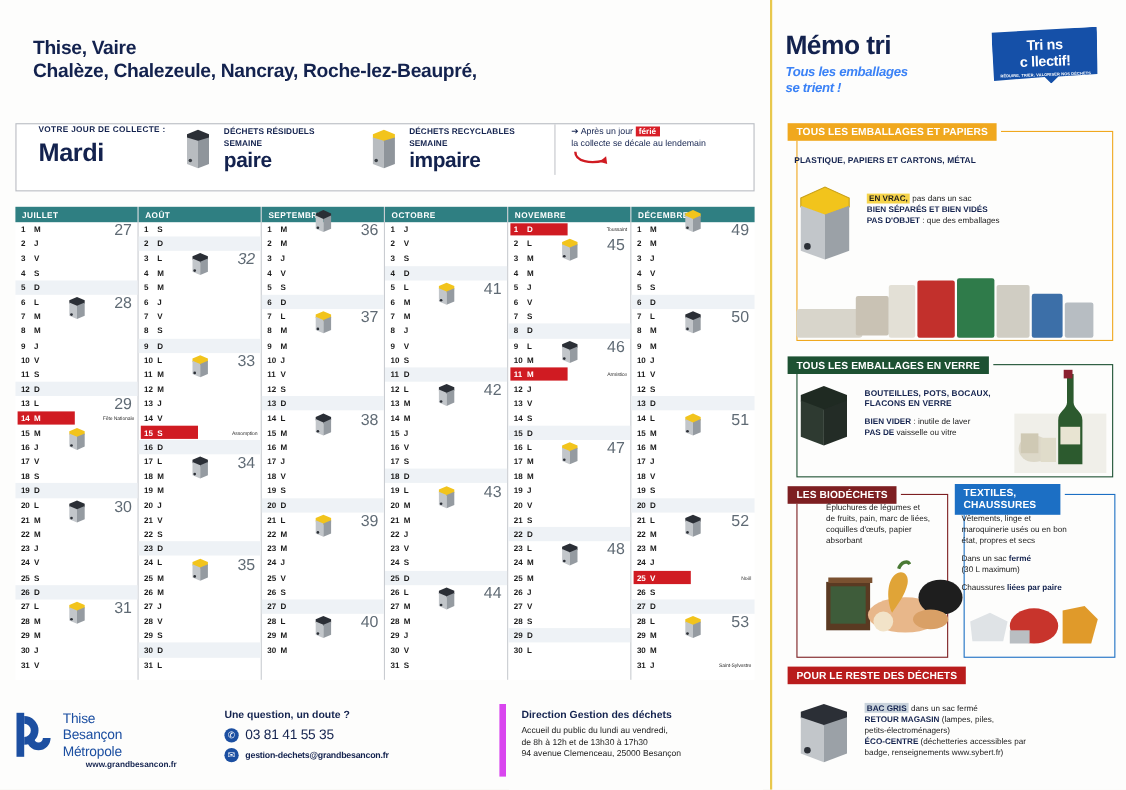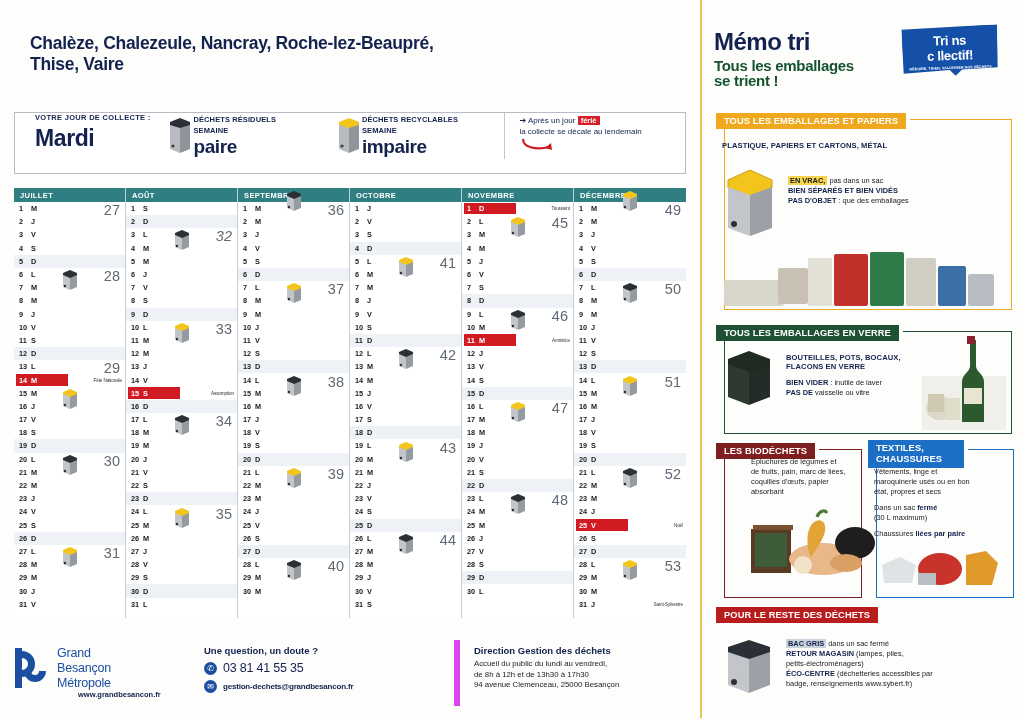--- a/index.html
+++ b/index.html
@@ -31,21 +31,21 @@
   }
   #collect-day { width: 160px; padding-left: 20px; }
   #collect-day .lbl {
     font-size: 7.5px; font-weight: bold; color: #13224e; letter-spacing: 0.3px;
   }
   #collect-day .day {
     font-size: 23px; font-weight: bold; color: #13224e; margin-top: 3px;
     letter-spacing: -0.4px;
   }
   .collect-item { display: flex; align-items: center; width: 178px; }
-  .collect-item .txt { }
+  .collect-item .txt { margin-left: 10px; }
   .collect-item .t1 { font-size: 7.5px; font-weight: bold; color: #13224e; letter-spacing: 0.1px; }
   .collect-item .t2 { font-size: 7.5px; font-weight: bold; color: #13224e; letter-spacing: 0.1px; margin-top: 2px;}
   .collect-item .t3 { font-size: 19px; font-weight: bold; color: #13224e; margin-top: 1px; letter-spacing: -0.4px;}
   #collect-note {
     border-left: 1px solid #c3c6cb; height: 46px; padding-left: 14px;
     display: flex; flex-direction: column; justify-content: center; width: 190px;
   }
   #collect-note .n1 { font-size: 8px; color: #13224e; }
   #collect-note .n2 { font-size: 8px; color: #13224e; margin-top: 2px;}
   .ferie-chip {
@@ -109,21 +109,21 @@
   #dir-block .ttl { font-size: 9.5px; font-weight: bold; color: #13224e; }
   #dir-block .ln { font-size: 7.8px; color: #1b1b1b; margin-top: 3px; line-height: 10.5px; }
 
   
   #right {
     position: absolute; left: 700px; top: 0; width: 324px; height: 718px;
     border-left: 2px solid #e8c84d; background: #fdfdfc;
   }
   #memo-head { position: absolute; left: 12px; top: 28px; width: 200px; }
   #memo-title { font-size: 24px; font-weight: bold; color: #13224e; letter-spacing: -0.5px; }
-  #memo-sub { font-size: 15px; font-weight: bold; color: #14532d; line-height: 15px; margin-top: 2px; letter-spacing: -0.3px;}
+  #memo-sub { font-size: 12px; font-weight: bold; color: #3b82f6; line-height: 15px; margin-top: 2px; letter-spacing: -0.3px; font-style: italic;}
   #trions-logo {
     position: absolute; right: 26px; top: 26px; width: 96px; height: 50px;
     background: #1550a8; transform: rotate(-2deg);
     display: flex; flex-direction: column; align-items: center; justify-content: center;
     color: #fff; clip-path: polygon(0 4%, 100% 0, 99% 86%, 62% 88%, 55% 100%, 49% 88%, 1% 92%);
   }
   #trions-logo .l1 { font-size: 13px; font-weight: bold; letter-spacing: -0.3px; }
   #trions-logo .l2 { font-size: 13px; font-weight: bold; letter-spacing: -0.3px; }
   #trions-logo .l3 { font-size: 3.6px; font-weight: bold; margin-top: 3px; letter-spacing: 0.1px;}
 
@@ -142,22 +142,22 @@
   .photo { background: #efefe9; border-radius: 1px; }
 </style>
 </head>
 <body>
 
 <div id="page">
 
   <div id="left">
 
     <div id="title-block">
+      <div class="line">Thise, Vaire</div>
       <div class="line">Chalèze, Chalezeule, Nancray, Roche-lez-Beaupré,</div>
-      <div class="line">Thise, Vaire</div>
     </div>
 
     <div id="collect-bar">
       <div id="collect-day">
         <div class="lbl">VOTRE JOUR DE COLLECTE :</div>
         <div class="day">Mardi</div>
       </div>
 
       <div class="collect-item">
         <span>
@@ -1177,21 +1177,21 @@
     <div id="footer">
       <div id="logo-block">
         <span id="logo-mark">
           <svg width="36" height="44" viewBox="0 0 36 44">
             <rect x="1" y="2" width="7" height="40" fill="#1c4fa1"></rect>
             <path d="M8,5 a13,13 0 0 1 0,26 L8,24 a6,6 0 0 0 0,-12 Z" fill="#1c4fa1"></path>
             <path d="M10,25 a11,11 0 0 0 22,0 l-7,0 a4,4 0 0 1 -8,0 Z" fill="#1c4fa1"></path>
           </svg>
         </span>
         <span id="logo-text">
-          <div>Grand</div>
+          <div>Thise</div>
           <div>Besançon</div>
           <div>Métropole</div>
         </span>
         <div id="site-url">www.grandbesancon.fr</div>
       </div>
 
       <div id="contact-block">
         <div class="ttl">Une question, un doute ?</div>
         <div class="contact-line">
           <span class="circ-icon">✆</span>

